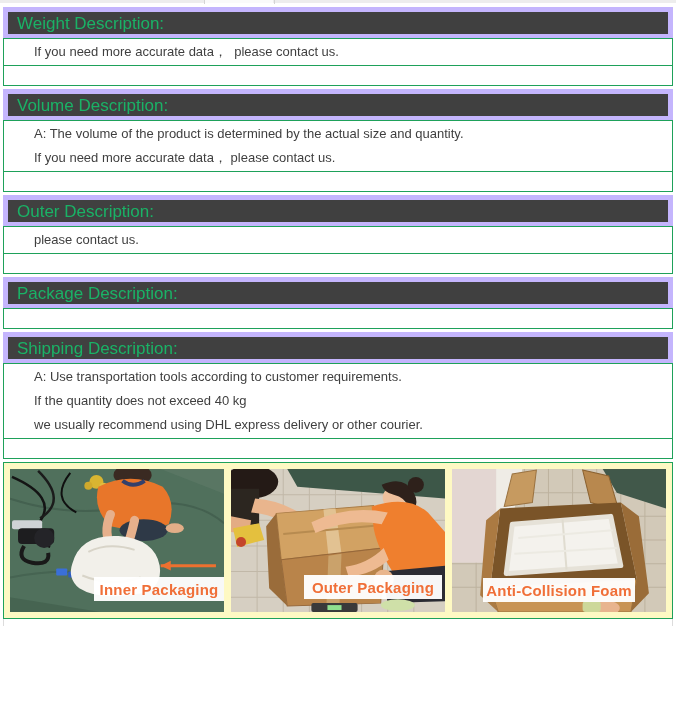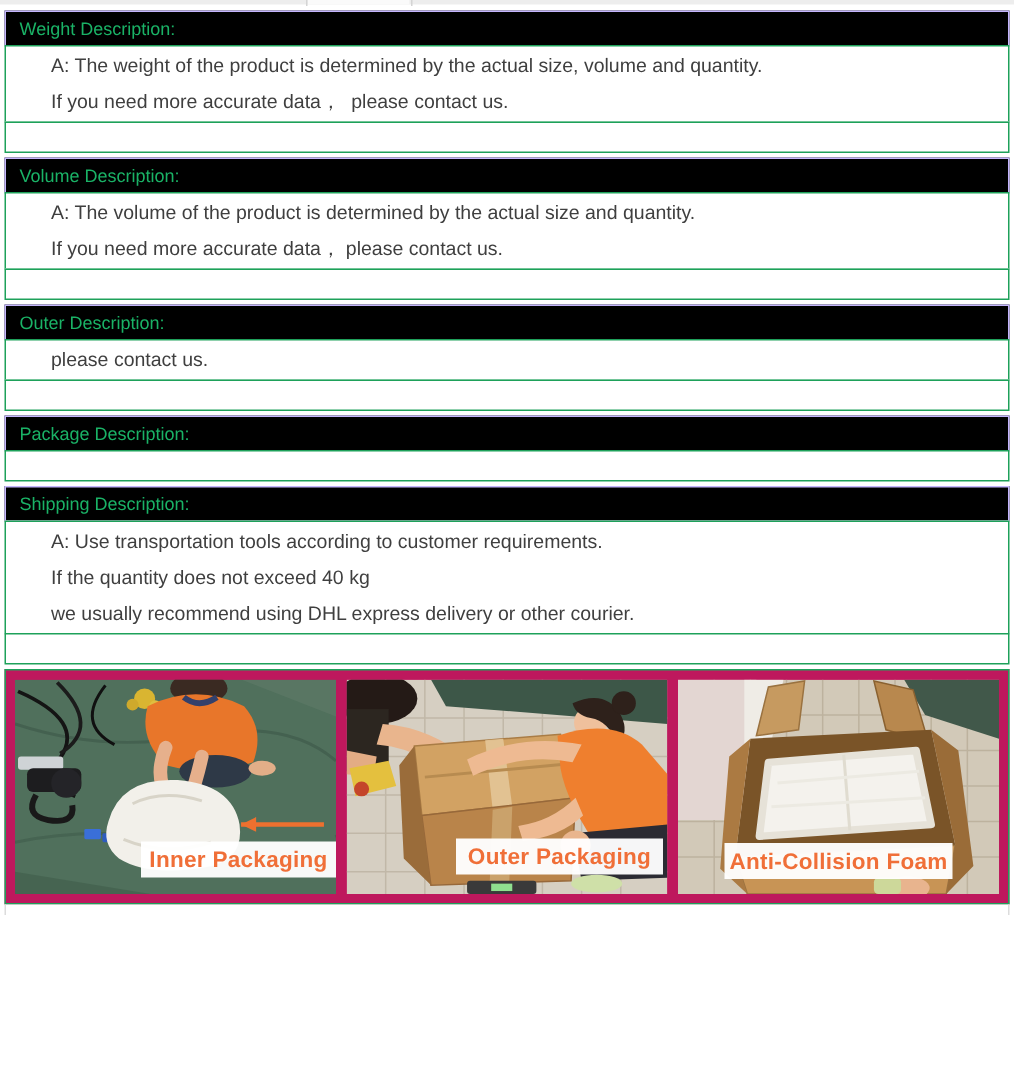--- a/index.html
+++ b/index.html
@@ -7,29 +7,29 @@
         font-family:"Liberation Sans",sans-serif;}
   
   .top-strip{position:relative;height:3px;background:#ededed;}
   .top-strip .notch{position:absolute;top:0;left:205px;width:68px;height:3px;background:#fafafa;}
   .top-strip .tick{position:absolute;top:0;width:1px;height:4px;background:#d4d4d4;}
   .top-strip .tick.t1{left:204px;}
   .top-strip .tick.t2{left:274px;}
 
   .sections{margin:4px 3px 0 3px;}
   .section{margin-bottom:3px;}
-  .sec-h{border:1px solid #c4b5fd;color:#1ab266;font-size:12px;line-height:15px;
-         padding:4px 9px 3px 9px;background:#000000;}
+  .sec-h{border:5px solid #c4b5fd;color:#1ab266;font-size:17px;line-height:15px;
+         padding:4px 9px 3px 9px;background:#404040;}
   .sec-b{border:1px solid #1ea15a;margin-top:-1px;padding:1px 10px 1px 30px;
          color:#3f3f3f;font-size:13px;background:#fff;}
   .sec-b .line{line-height:24px;white-space:pre-wrap;}
   .sec-spacer{border:1px solid #1ea15a;margin-top:-1px;height:19px;background:#fff;}
 
   .gallery{border:1px solid #1ea15a;margin:0 3px;padding:6px;height:143px;
-           display:flex;gap:7px;background:#be185d;}
+           display:flex;gap:7px;background:#fef9c3;}
   .photo{position:relative;flex:1;height:143px;overflow:hidden;}
   .photo svg{display:block;width:100%;height:100%;}
   .band{position:absolute;height:24px;background:rgba(255,255,255,.96);
         display:flex;align-items:center;justify-content:center;}
   .band span{color:#f06f38;font-size:15px;font-weight:bold;letter-spacing:.2px;white-space:nowrap;}
   .band.b1{right:0;bottom:11px;width:130px;}
   .band.b2{left:50%;transform:translateX(-50%);bottom:10px;width:152px;}
   .band.b3{right:3px;bottom:13px;width:138px;}
 
   .bottom-strip{height:7px;margin:0 3px;border-left:1px solid #dcdcdc;border-right:1px solid #dcdcdc;background:#fff;}
@@ -43,21 +43,20 @@
     <span class="notch"></span>
     <span class="tick t1"></span>
     <span class="tick t2"></span>
   </div>
 
   <div class="sections">
 
     <div class="section">
       <div class="sec-h">Weight Description:</div>
       <div class="sec-b">
-        <div class="line">A: The weight of the product is determined by the actual size, volume and quantity.</div>
         <div class="line">If you need more accurate data，  please contact us.</div>
       </div>
       <div class="sec-spacer"></div>
     </div>
 
     <div class="section">
       <div class="sec-h">Volume Description:</div>
       <div class="sec-b">
         <div class="line">A: The volume of the product is determined by the actual size and quantity.</div>
         <div class="line">If you need more accurate data， please contact us.</div>

